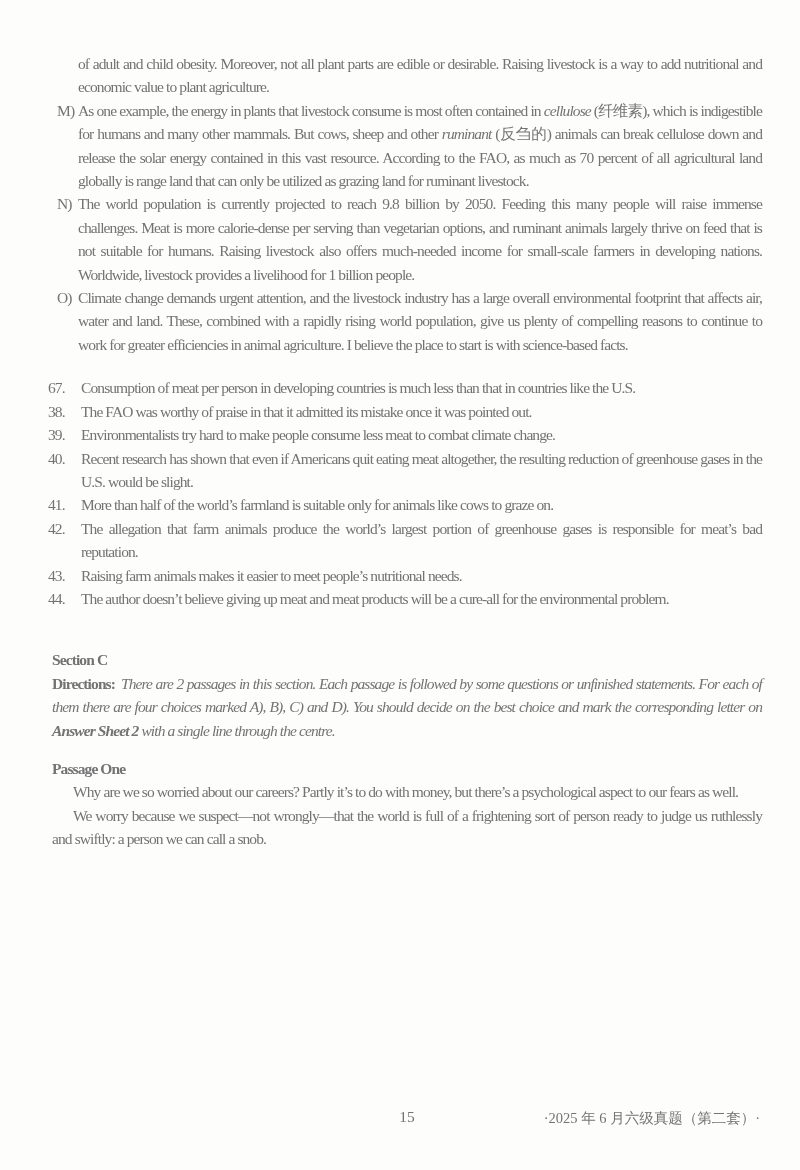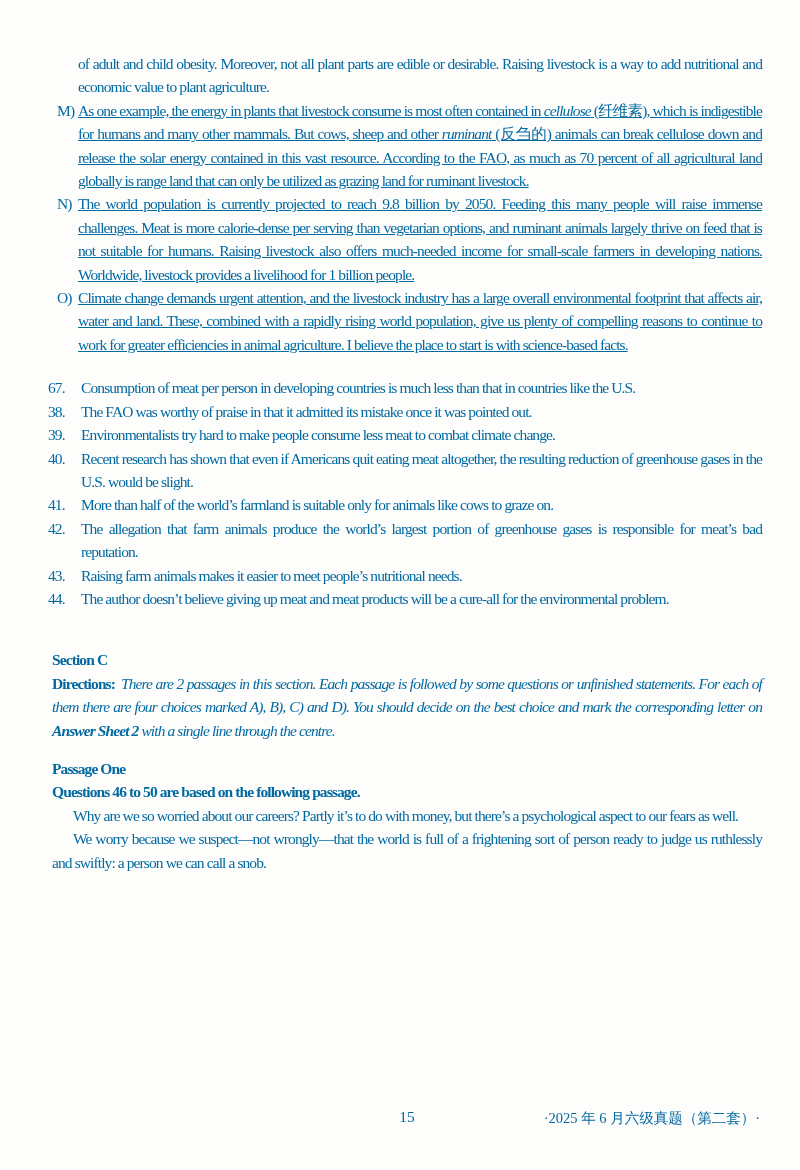--- a/index.html
+++ b/index.html
@@ -7,21 +7,21 @@
     padding: 0;
     background: #ffffff;
   }
   .page {
     position: relative;
     width: 800px;
     height: 1170px;
     background: #fdfdfc;
     overflow: hidden;
     font-family: "Liberation Serif", "DejaVu Serif", serif;
-    color: #0369a1;
+    color: #737373;
   }
   .content {
     position: absolute;
     left: 52px;
     top: 52px;
     width: 710px;
     font-size: 15.5px;
     line-height: 23.4px;
     letter-spacing: -0.9px;
     text-align: justify;
@@ -30,21 +30,20 @@
 
   
   p.cont {
     padding-left: 26px;
   }
 
   
   p.letter {
     padding-left: 26px;
     text-indent: -26px;
-    text-decoration: underline;
   }
   .plabel {
     display: inline-block;
     width: 26px;
     box-sizing: border-box;
     padding-left: 5px;
     text-indent: 0;
   }
 
   
@@ -119,21 +118,20 @@
       <p class="question"><span class="qnum">44.</span><span>The author doesn’t believe giving up meat and meat products will be a cure-all for the environmental problem.</span></p>
     </div>
 
     <div class="section-c">
       <p class="bold-line">Section C</p>
       <p class="directions"><span class="dir-label">Directions:</span><span class="dir-italic">There are 2 passages in this section. Each passage is followed by some questions or unfinished statements. For each of them there are four choices marked A), B), C) and D). You should decide on the best choice and mark the corresponding letter on </span><span class="bi">Answer Sheet 2</span><span class="dir-italic"> with a single line through the centre.</span></p>
     </div>
 
     <div class="passage">
       <p class="bold-line">Passage One</p>
-      <p class="bold-line">Questions 46 to 50 are based on the following passage.</p>
       <p class="body-indent">Why are we so worried about our careers? Partly it’s to do with money, but there’s a psychological aspect to our fears as well.</p>
       <p class="body-indent">We worry because we suspect—not wrongly—that the world is full of a frightening sort of person ready to judge us ruthlessly and swiftly: a person we can call a snob.</p>
     </div>
 
   </div>
 
   <div class="footer">
     <div class="page-num">15</div>
     <div class="edition">·2025 年 6 月六级真题（第二套）·</div>
   </div>

